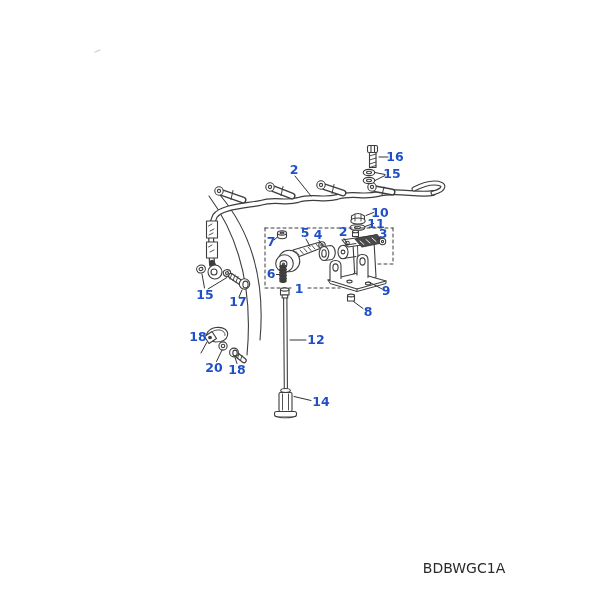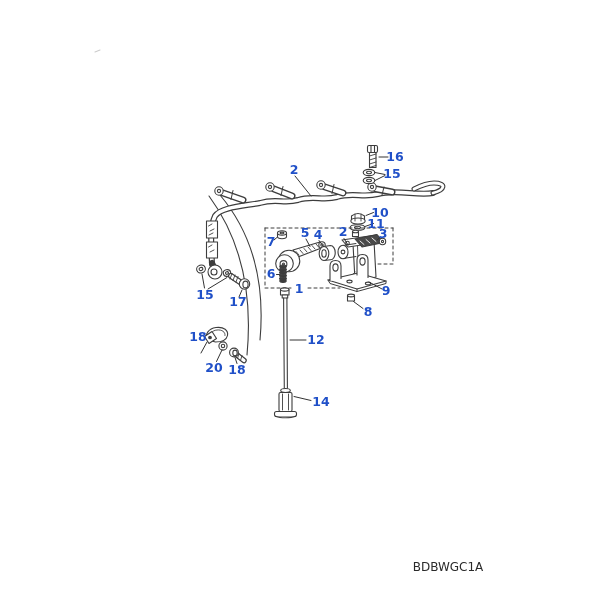--- a/index.html
+++ b/index.html
@@ -11,22 +11,22 @@
   .callout{
     position:absolute;transform:translate(-50%,-50%);
     color:#2050c8;font-weight:bold;font-size:12.5px;line-height:1;
     user-select:none;white-space:nowrap;
   }
   .footer-copyright{
     position:absolute;left:313px;top:571px;transform:translateX(-50%);
     font-size:10px;color:#1c1c1c;white-space:nowrap;
   }
   .drawing-code{
-    position:absolute;left:448px;top:560px;transform:translateX(-50%);
-    font-size:12px;color:#2a2a2a;white-space:nowrap;
+    position:absolute;left:464px;top:560px;transform:translateX(-50%);
+    font-size:14px;color:#2a2a2a;white-space:nowrap;
   }
 </style>
 </head>
 <body>
 
 <div class="page">
 
   <svg width="600" height="600" viewBox="0 0 600 600">
     <g fill="none" stroke="#3d3d3d" stroke-width="1.1" stroke-linecap="round" stroke-linejoin="round">
 

